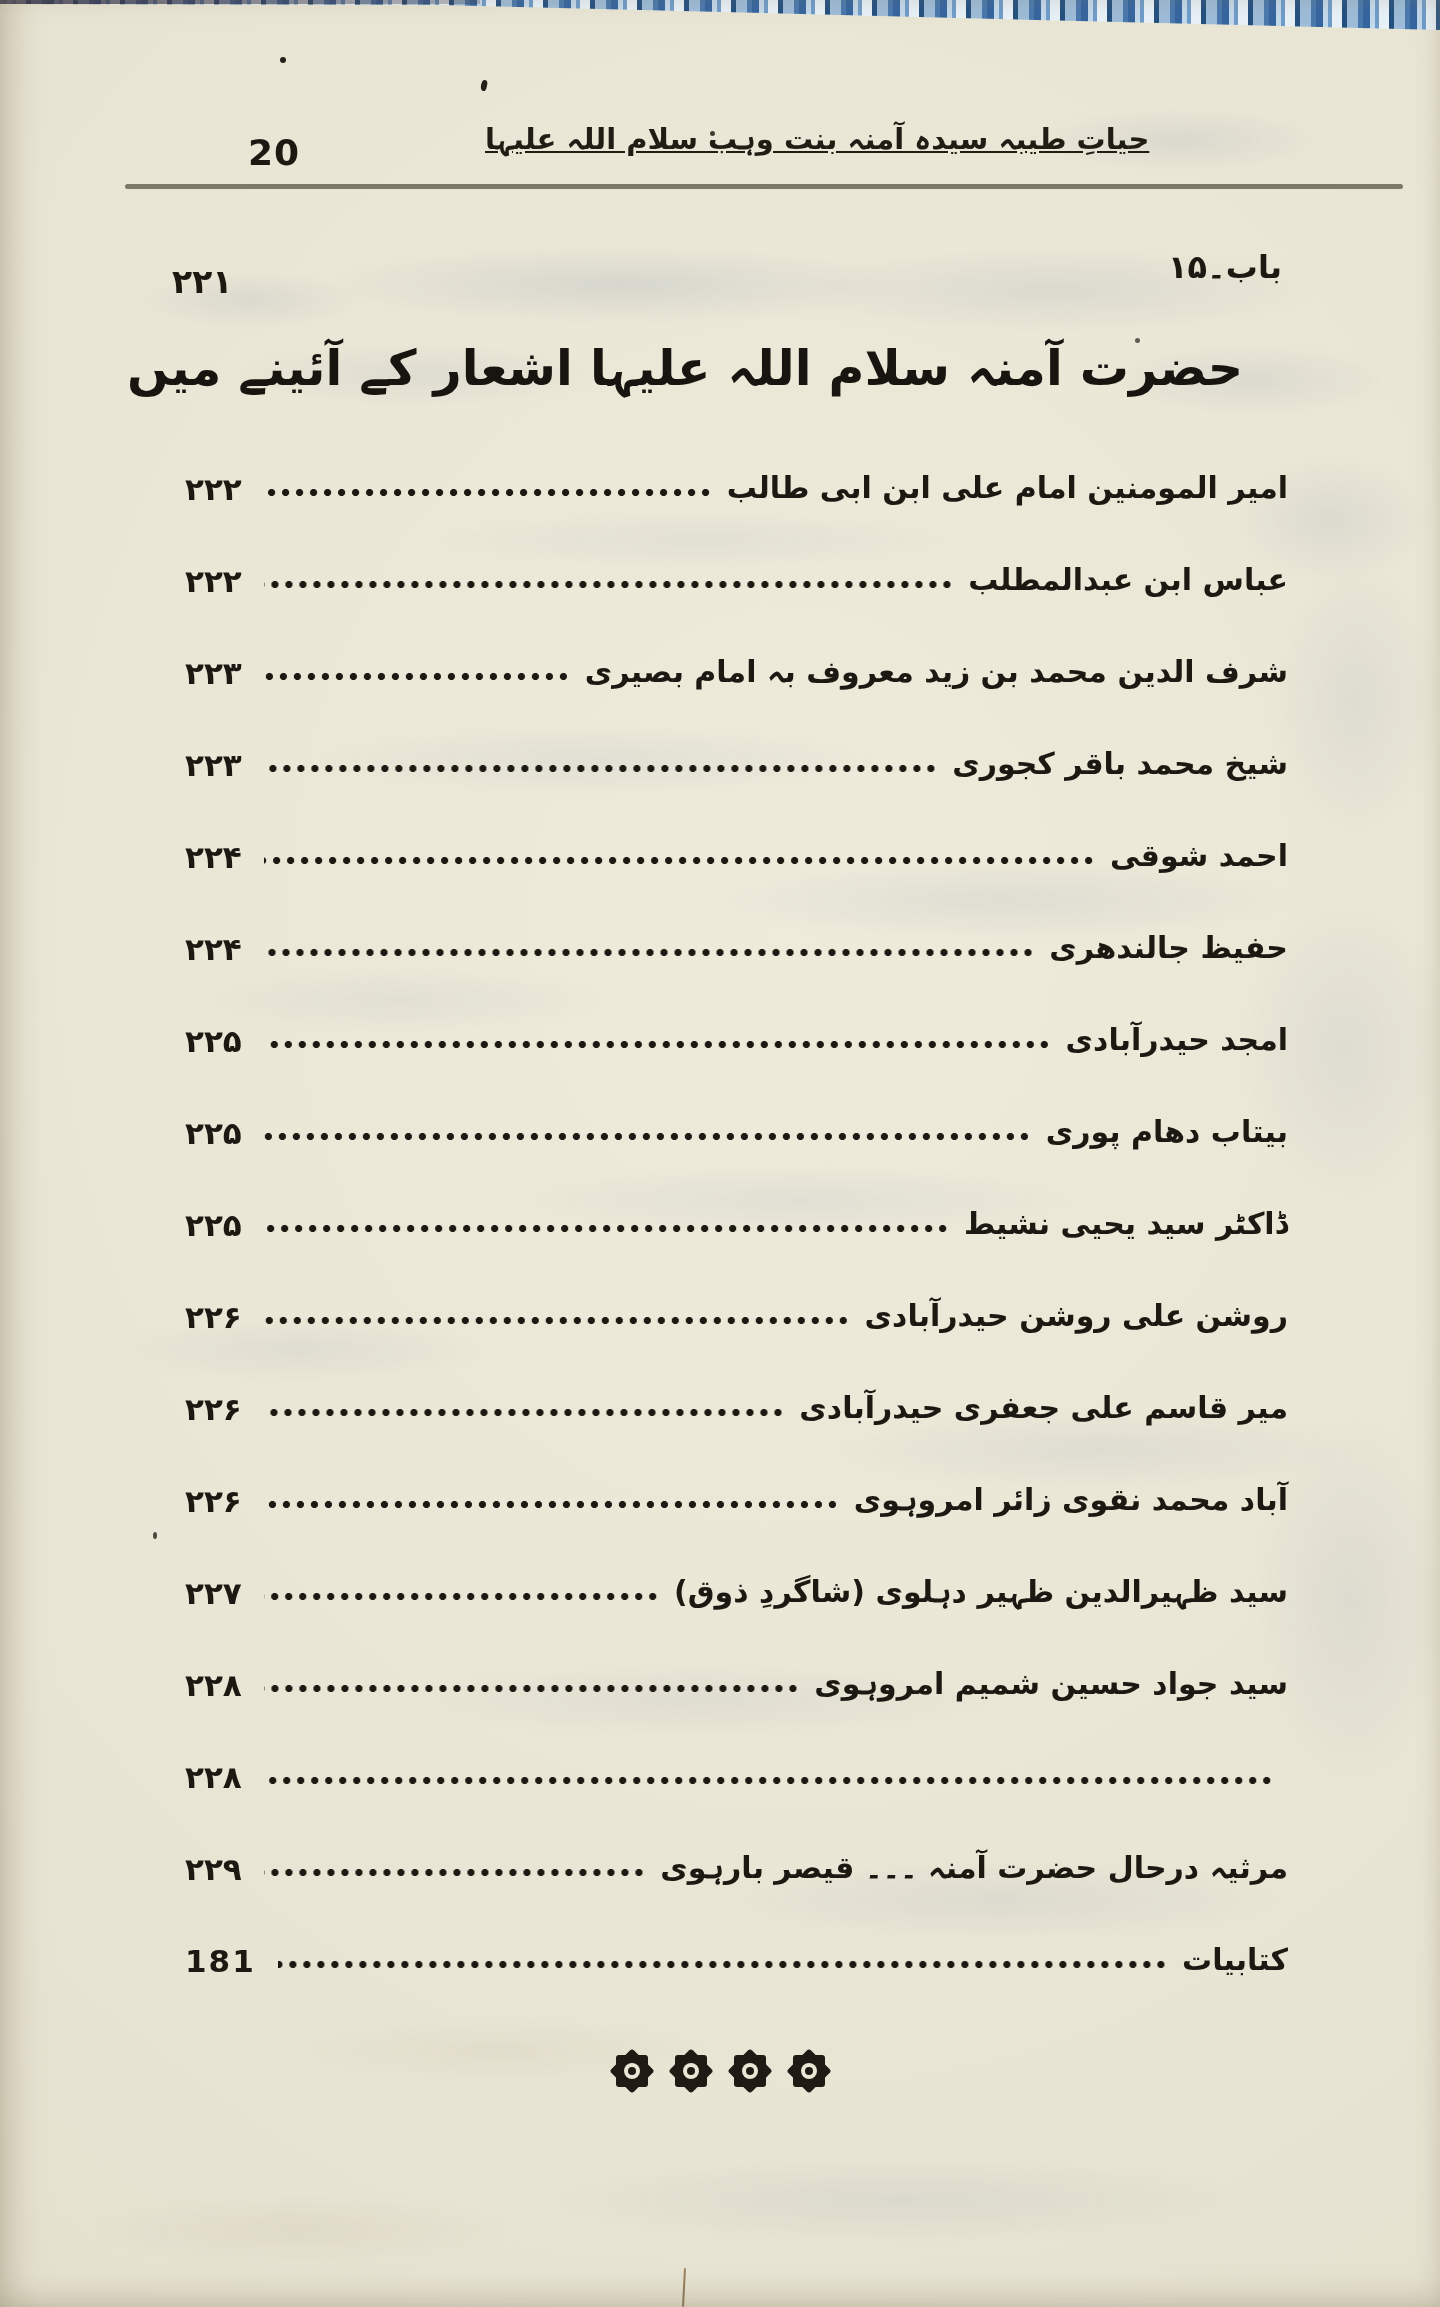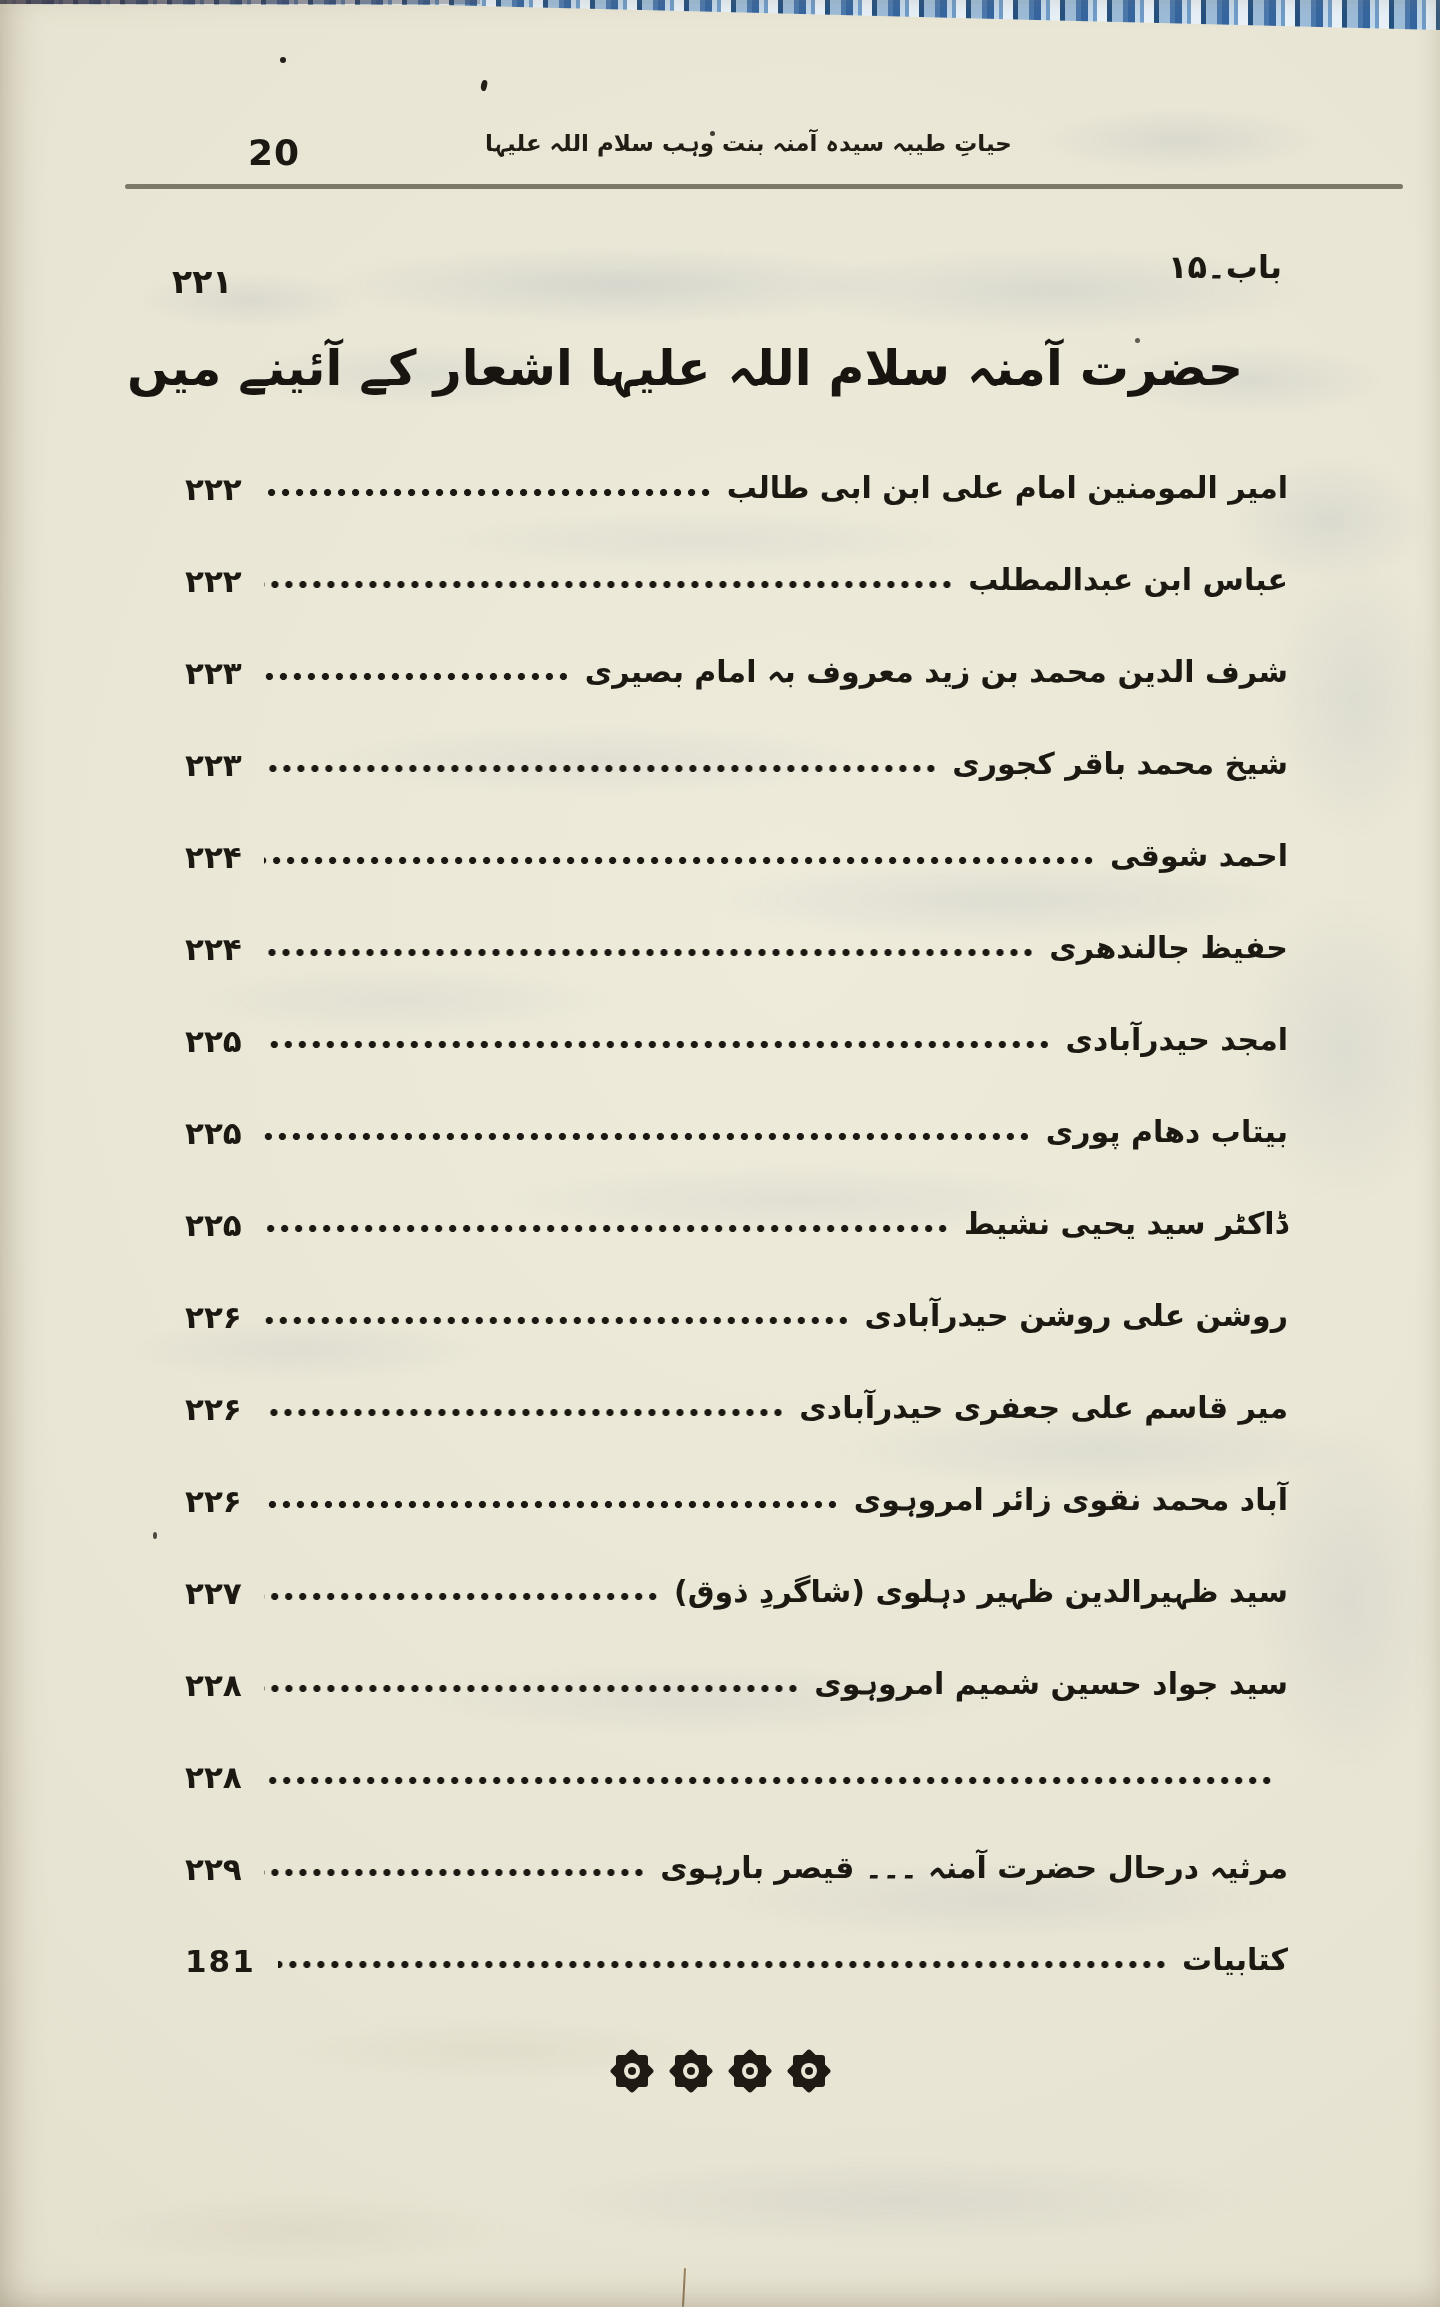--- a/index.html
+++ b/index.html
@@ -57,23 +57,23 @@
   .top-hairline{
     position:absolute;left:0;top:0;width:480px;height:4px;
     background:linear-gradient(90deg, rgba(55,48,66,.85), rgba(55,48,66,.25));
   }
   
   .folio{
     position:absolute;left:248px;top:132px;
     font-size:36px;font-weight:700;color:#1c1913;letter-spacing:1px;
   }
   .book-title{
-    position:absolute;right:55px;top:130px;width:900px;
+    position:absolute;right:55px;top:122px;width:900px;
     text-align:left;direction:rtl;
-    font-size:23px;font-weight:700;color:#211d15;white-space:nowrap;
+    font-size:29px;font-weight:700;color:#211d15;white-space:nowrap;text-decoration:underline;
   }
   .header-rule{
     position:absolute;left:125px;top:184px;width:1278px;height:5px;
     background:#7e7869;filter:blur(.6px);border-radius:3px;
   }
   
   .chapter-label{
     position:absolute;right:158px;top:248px;
     font-size:32px;font-weight:700;color:#1c1913;direction:rtl;
   }

